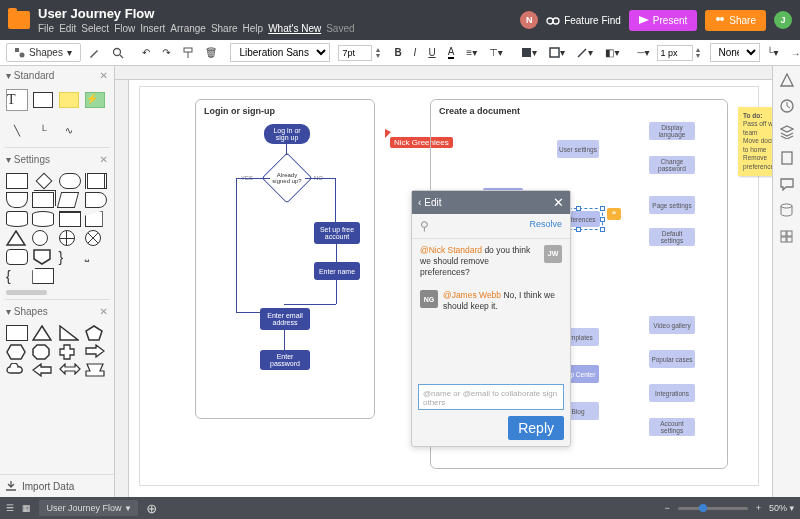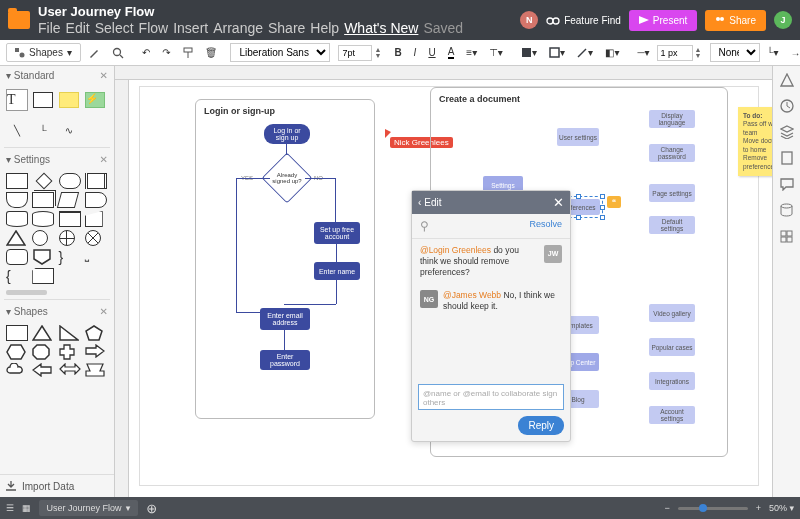--- a/index.html
+++ b/index.html
@@ -2,21 +2,21 @@
 <html><head>
 <meta charset="utf-8">
 <style>
 *{box-sizing:border-box;margin:0;padding:0;font-family:Arial,Helvetica,sans-serif}
 body{background:#e8e8e8;width:800px;height:519px;overflow:hidden;font-size:10px;color:#333}
 .topbar{background:#3a3e44;height:40px;display:flex;align-items:center;padding:0 8px;gap:8px;color:#fff}
 .folder-icon{width:22px;height:18px;background:#ff8c1a;border-radius:2px;position:relative}
 .folder-icon:before{content:"";position:absolute;top:-3px;left:0;width:9px;height:4px;background:#ff8c1a;border-radius:2px 2px 0 0}
 .title-area{flex:1}
 .doc-title{font-size:13px;font-weight:bold;line-height:1.2}
-.menu-row{display:flex;gap:5px;font-size:14px;color:#ccc;margin-top:1px}
+.menu-row{display:flex;gap:5px;font-size:10px;color:#ccc;margin-top:1px}
 .menu-row span{cursor:pointer}
 .menu-row .underline{text-decoration:underline;color:#fff}
 .menu-row .saved{color:#999}
 .top-right{display:flex;align-items:center;gap:8px}
 .avatar{width:18px;height:18px;border-radius:50%;display:flex;align-items:center;justify-content:center;font-size:9px;font-weight:bold}
 .avatar.n{background:#d4756b;color:#fff}
 .avatar.j{background:#5cb85c;color:#fff}
 .ff{display:flex;align-items:center;gap:4px;color:#fff;font-size:10px}
 .btn{padding:5px 10px;border-radius:3px;font-size:10px;display:flex;align-items:center;gap:4px;cursor:pointer;border:none}
 .btn.present{background:#d946ef;color:#fff}
@@ -64,21 +64,21 @@
 .cp-head .close{cursor:pointer;font-size:13px}
 .cp-sub{display:flex;justify-content:space-between;padding:5px 8px;font-size:9px;color:#888;border-bottom:1px solid #e0e0e0}
 .cp-sub .resolve{color:#3b82d4;cursor:pointer}
 .cp-msg{padding:6px 8px;display:flex;gap:5px;font-size:8.5px;line-height:1.3}
 .cp-msg .av{width:18px;height:18px;background:#aaa;color:#fff;font-size:7px;font-weight:bold;display:flex;align-items:center;justify-content:center;flex-shrink:0;border-radius:2px}
 .cp-msg .txt{flex:1}
 .cp-msg .mention{color:#e67e22}
 .cp-msg.right{flex-direction:row-reverse}
 .cp-input{margin:6px;border:1px solid #6ba4dd;background:#fff;padding:4px;font-size:8px;color:#aaa;height:26px}
 .cp-reply{text-align:right;padding:0 6px 6px}
-.cp-reply button{background:#3b82d4;color:#fff;border:none;padding:4px 10px;font-size:10px;border-radius:9px;cursor:pointer}
+.cp-reply button{background:#3b82d4;color:#fff;border:none;padding:4px 10px;font-size:14px;border-radius:2px;cursor:pointer}
 .right-rail{width:28px;background:#f5f5f5;border-left:1px solid #ccc;display:flex;flex-direction:column;align-items:center;padding-top:6px;gap:10px}
 .rail-icon{width:16px;height:16px;color:#777;cursor:pointer;display:flex;align-items:center;justify-content:center}
 .bottombar{height:22px;background:#4a4e54;display:flex;align-items:center;padding:0 6px;gap:8px;color:#ddd;font-size:9px}
 .bb-tab{background:#5a5e64;padding:3px 8px;border-radius:2px;display:flex;align-items:center;gap:4px}
 .bb-right{margin-left:auto;display:flex;align-items:center;gap:8px}
 .zoom-slider{width:70px;height:3px;background:#777;border-radius:2px;position:relative}
 .zoom-slider .thumb{width:8px;height:8px;background:#3b82d4;border-radius:50%;position:absolute;top:-3px;left:30%}
 .import-btn{margin-top:auto;padding:5px;border-top:1px solid #ddd;display:flex;align-items:center;gap:5px;font-size:10px;color:#555;cursor:pointer}
 svg{display:block}
 .arrow-line{position:absolute;background:#3b4a9f;pointer-events:none}
@@ -382,21 +382,21 @@
             </div>
           <div class="arrow-line" style="left:88px;top:230px;width:1px;height:20px"></div>
           <div class="flownode" style="left:64px;top:250px;width:50px;height:20px">
               <span>Enter password</span>
             </div>
         </div>
 
         <div class="cursor-arrow" style="left:245px;top:42px"></div>
         <div class="cursor-label" style="left:250px;top:50px">Nick Greenlees</div>
 
-        <div class="group-box" style="left:290px;top:0;width:298px;height:370px">
+        <div class="group-box" style="left:290px;top:12px;width:298px;height:370px">
           <div class="group-title">Create a document</div>
 
           <div class="lightnode" style="left:52px;top:88px;width:40px;height:18px;background:#9fa9e8;color:#fff">
               <span>Settings</span>
             </div>
           <div class="lightnode" style="left:126px;top:40px;width:42px;height:18px">
               <span>User settings</span>
             </div>
 
           <div class="sel-box" style="left:122px;top:108px;width:50px;height:22px">
@@ -465,21 +465,21 @@
               <span>Edit</span>
             </div>
           <div class="close">✕</div>
         </div>
         <div class="cp-sub">
           <span style="font-size:12px;color:#999">⚲</span>
           <span class="resolve">Resolve</span>
         </div>
         <div class="cp-msg right">
           <div class="av">JW</div>
-          <div class="txt"><span class="mention">@Login Greenlees</span><span> do you think we should remove preferences?</span></div>
+          <div class="txt"><span class="mention">@Nick Standard</span><span> do you think we should remove preferences?</span></div>
         </div>
         <div class="cp-msg">
           <div class="av" style="background:#888">NG</div>
           <div class="txt"><span class="mention">@James Webb</span><span> No, I think we should keep it.</span></div>
         </div>
         <div style="height:60px"></div>
         <div class="cp-input">@name or @email to collaborate sign others</div>
         <div class="cp-reply"><button>Reply</button></div>
       </div>
 

